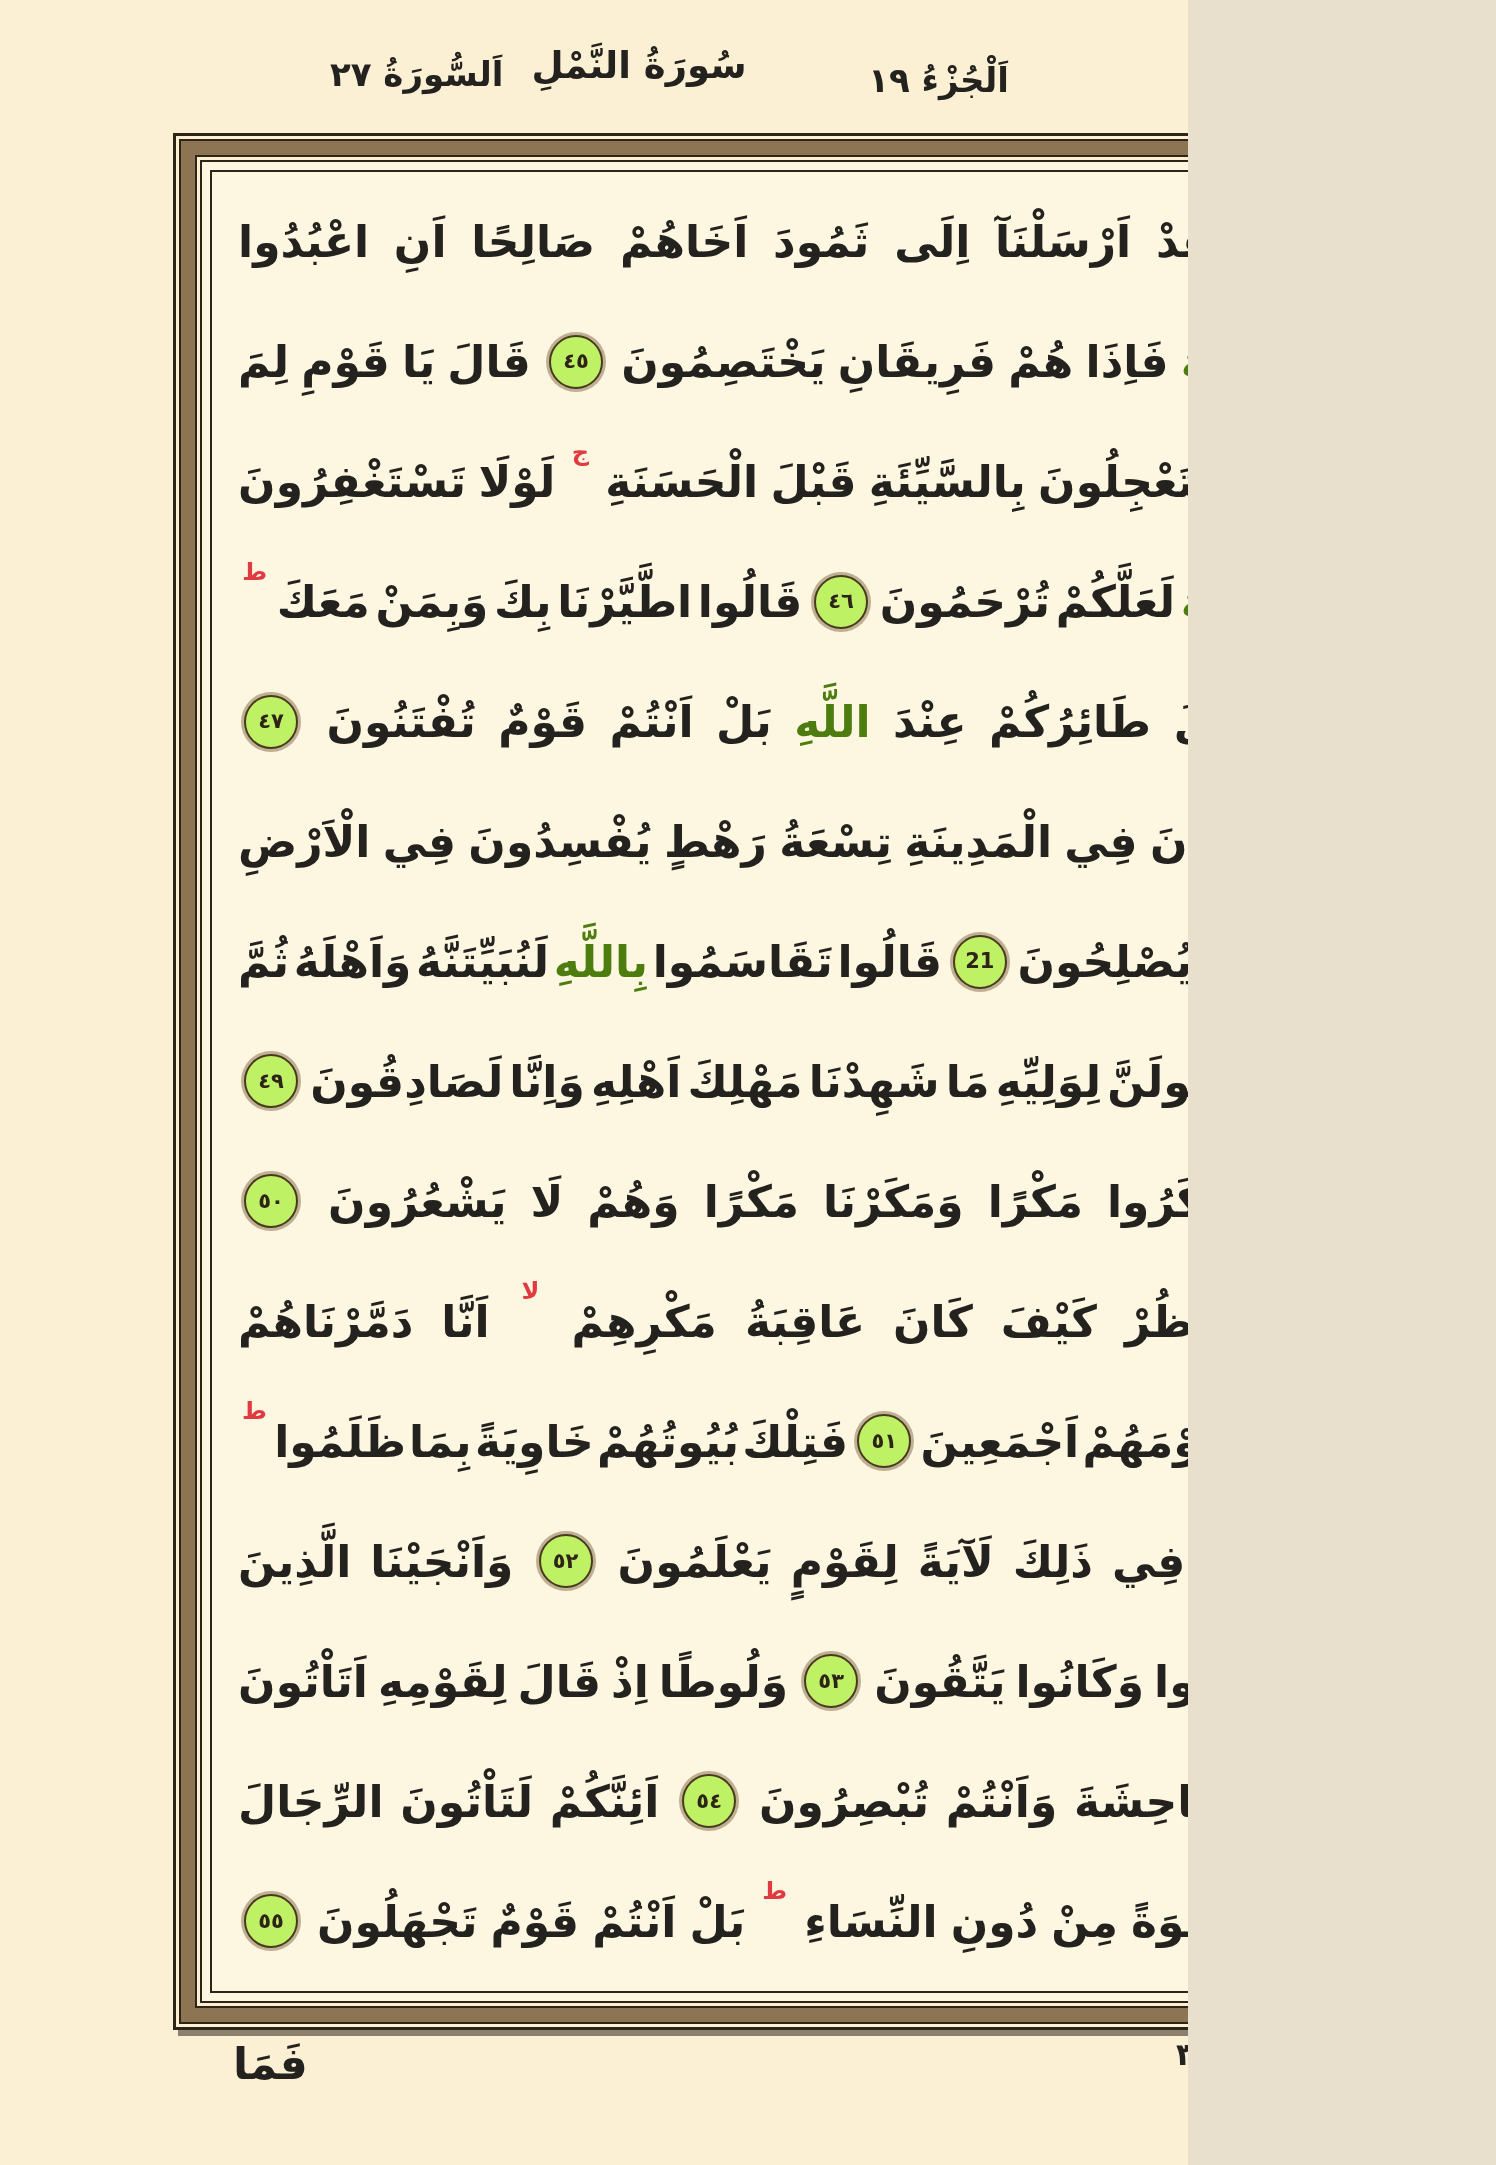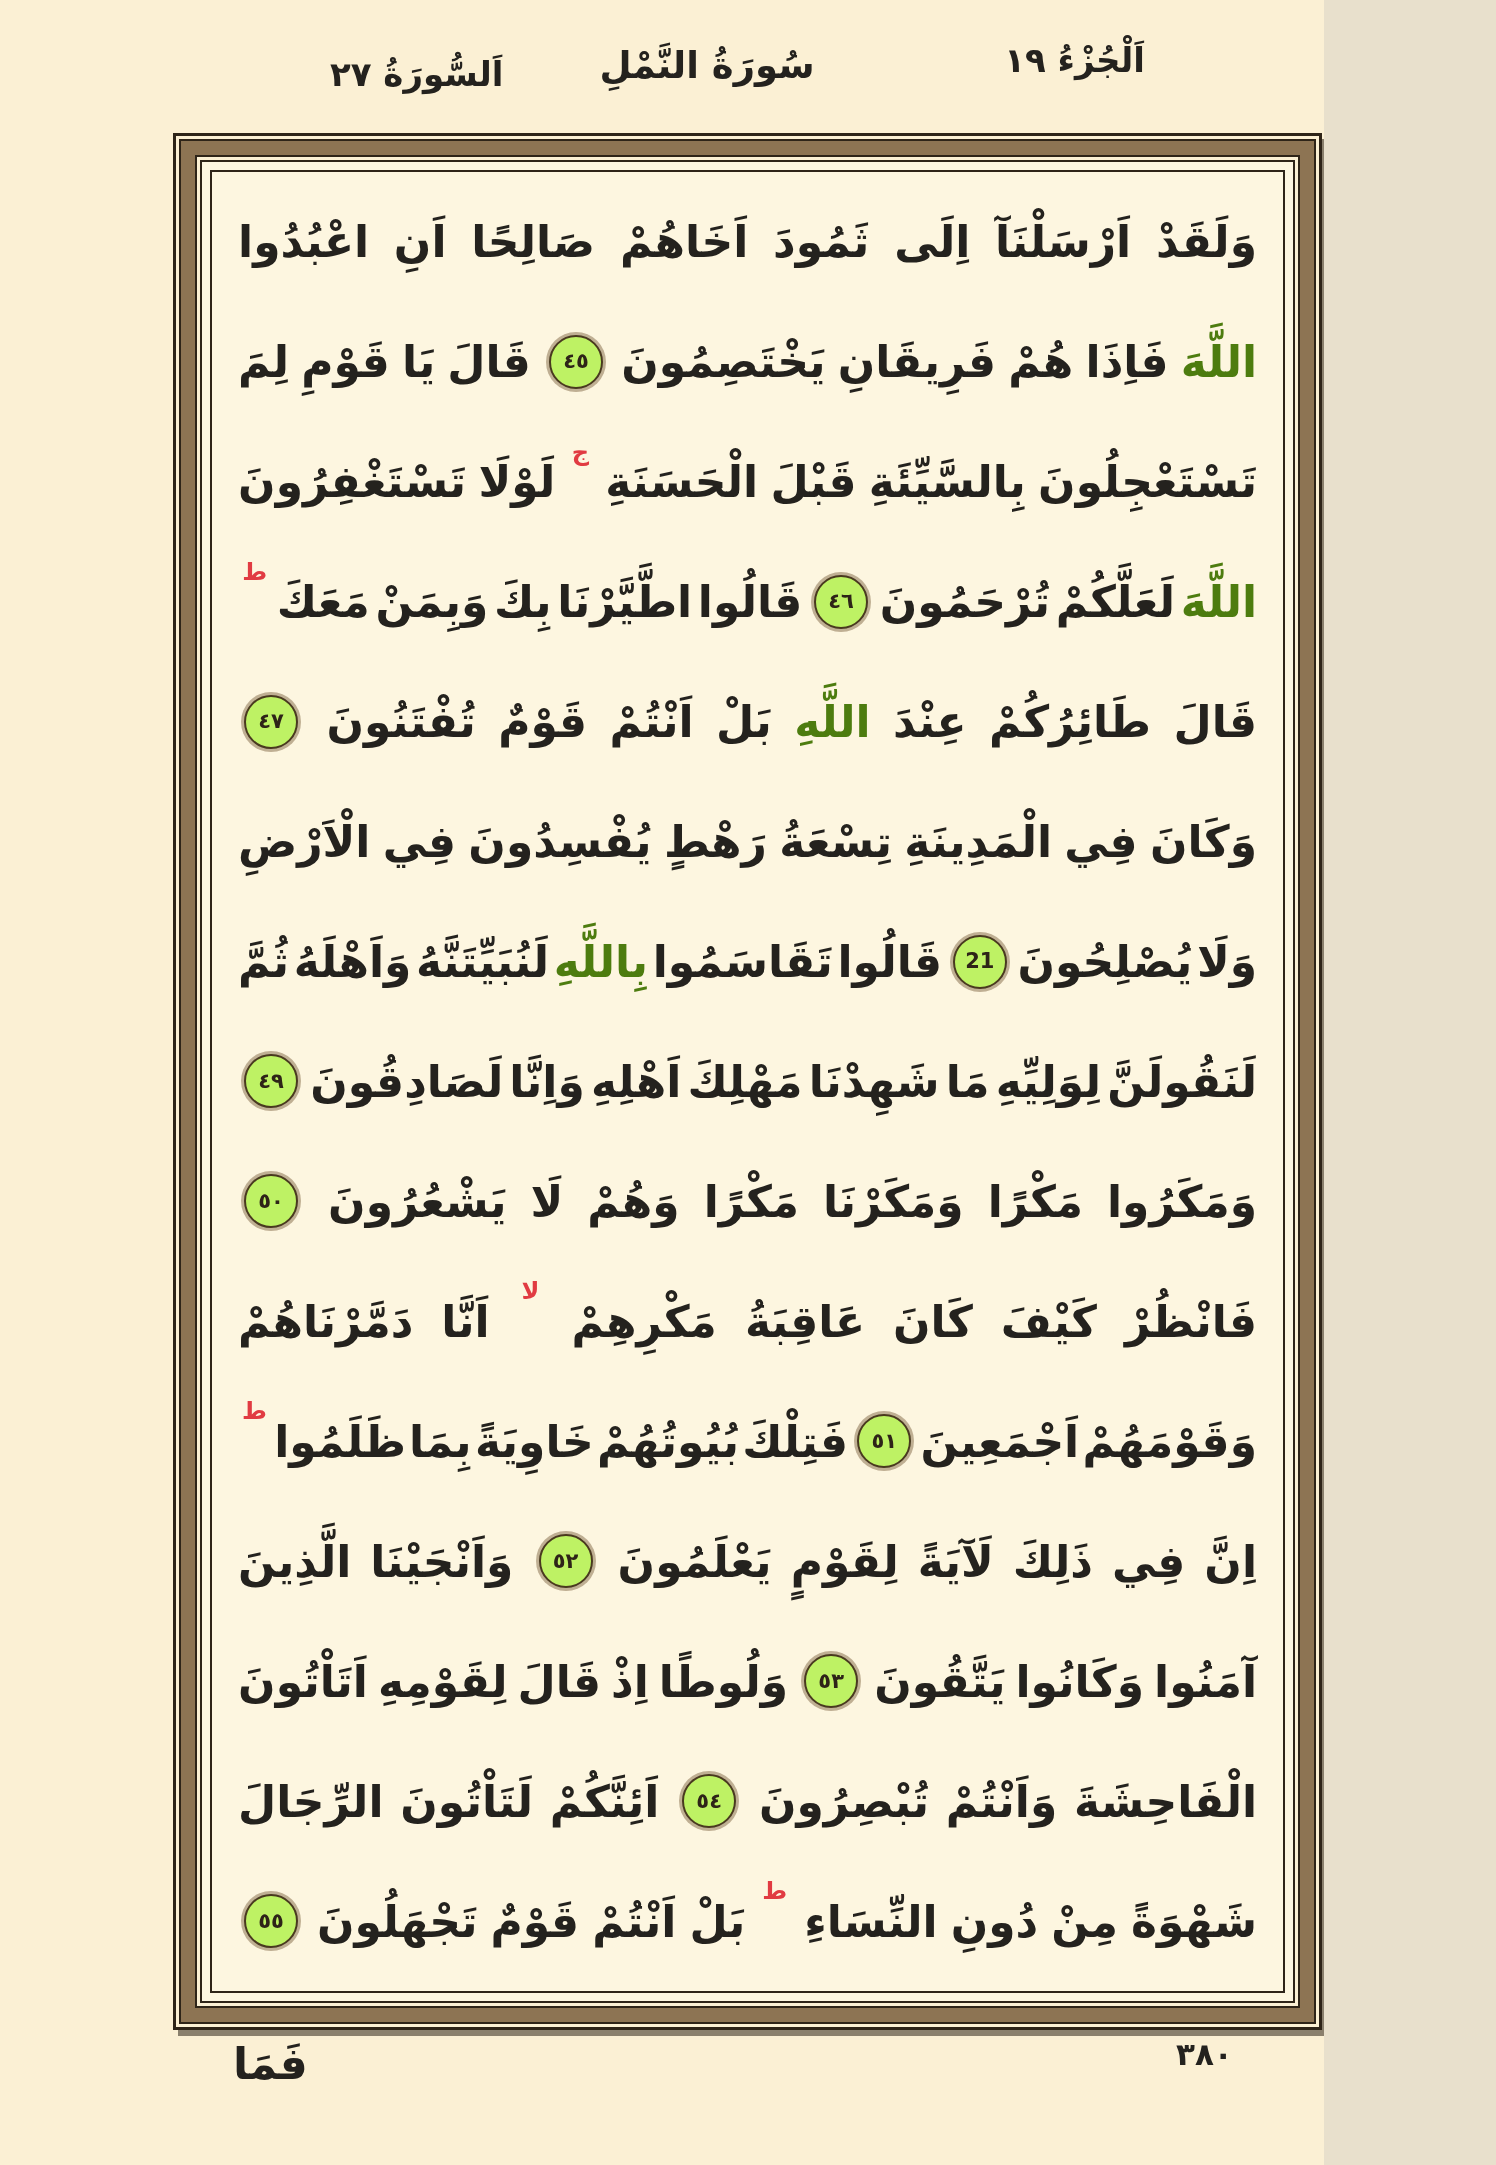--- a/index.html
+++ b/index.html
@@ -2,35 +2,35 @@
 <html lang="ar"><head>
 <meta charset="utf-8">
 <style>
   html,body { margin:0; padding:0; }
   body {
     font-family: "DejaVu Sans", sans-serif;
     background:#e8e0cc;
   }
   .page {
     position:relative;
-    width:1324px; height:2165px;
+    width:1188px; height:2165px;
     background:#fbf0d4;
     overflow:hidden;
   }
   
   .hdr {
     position:absolute;
     font-size:34px; font-weight:bold;
     color:#24221e;
     direction:rtl;
     white-space:nowrap;
   }
   .hdr-left   { left:330px;  top:54px; }
   .hdr-center { left:50%;    top:44px; transform:translateX(-50%); font-size:37px;margin-left:45px; }
-  .hdr-right  { right:179px; top:40px; }
+  .hdr-right  { right:179px; top:60px; }
   
   .f1 {
     position:absolute; left:173px; top:133px;
     width:1149px; height:1897px;
     box-sizing:border-box;
     border:3px solid #2e2418;
     background:#fbf0d4;
     padding:3px;
     box-shadow:5px 6px 0 rgba(46,36,24,0.55);
   }

